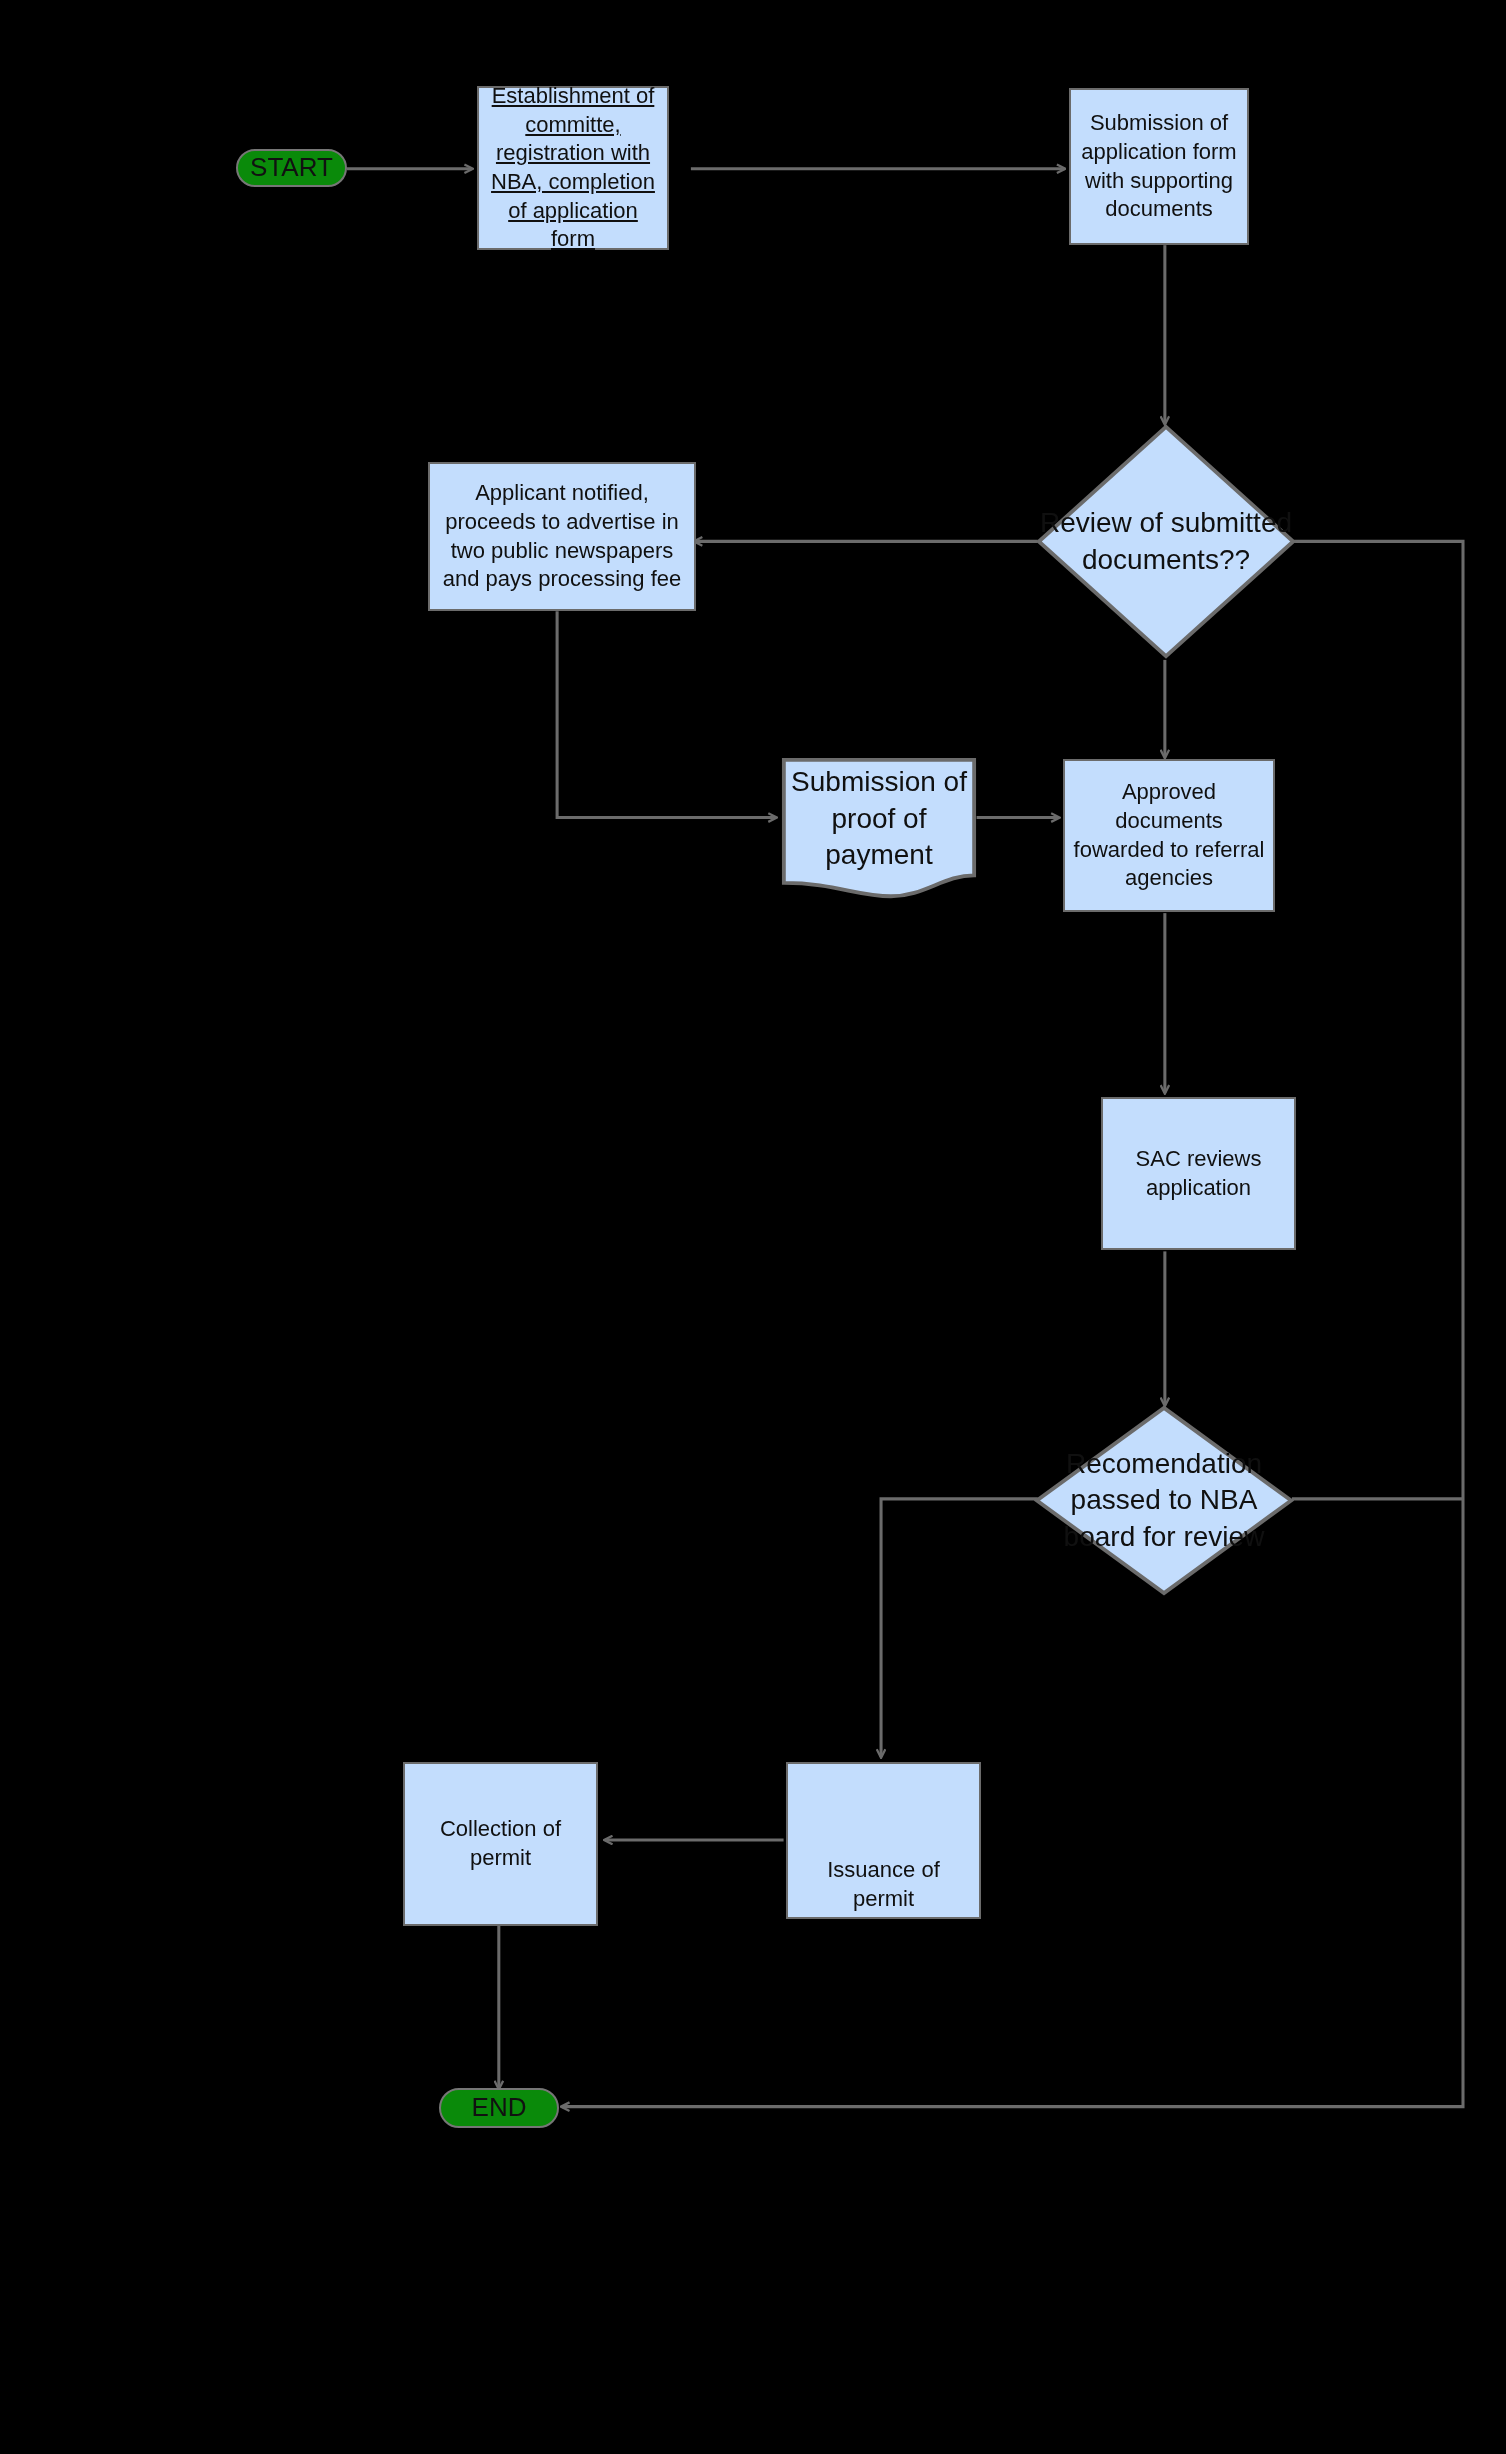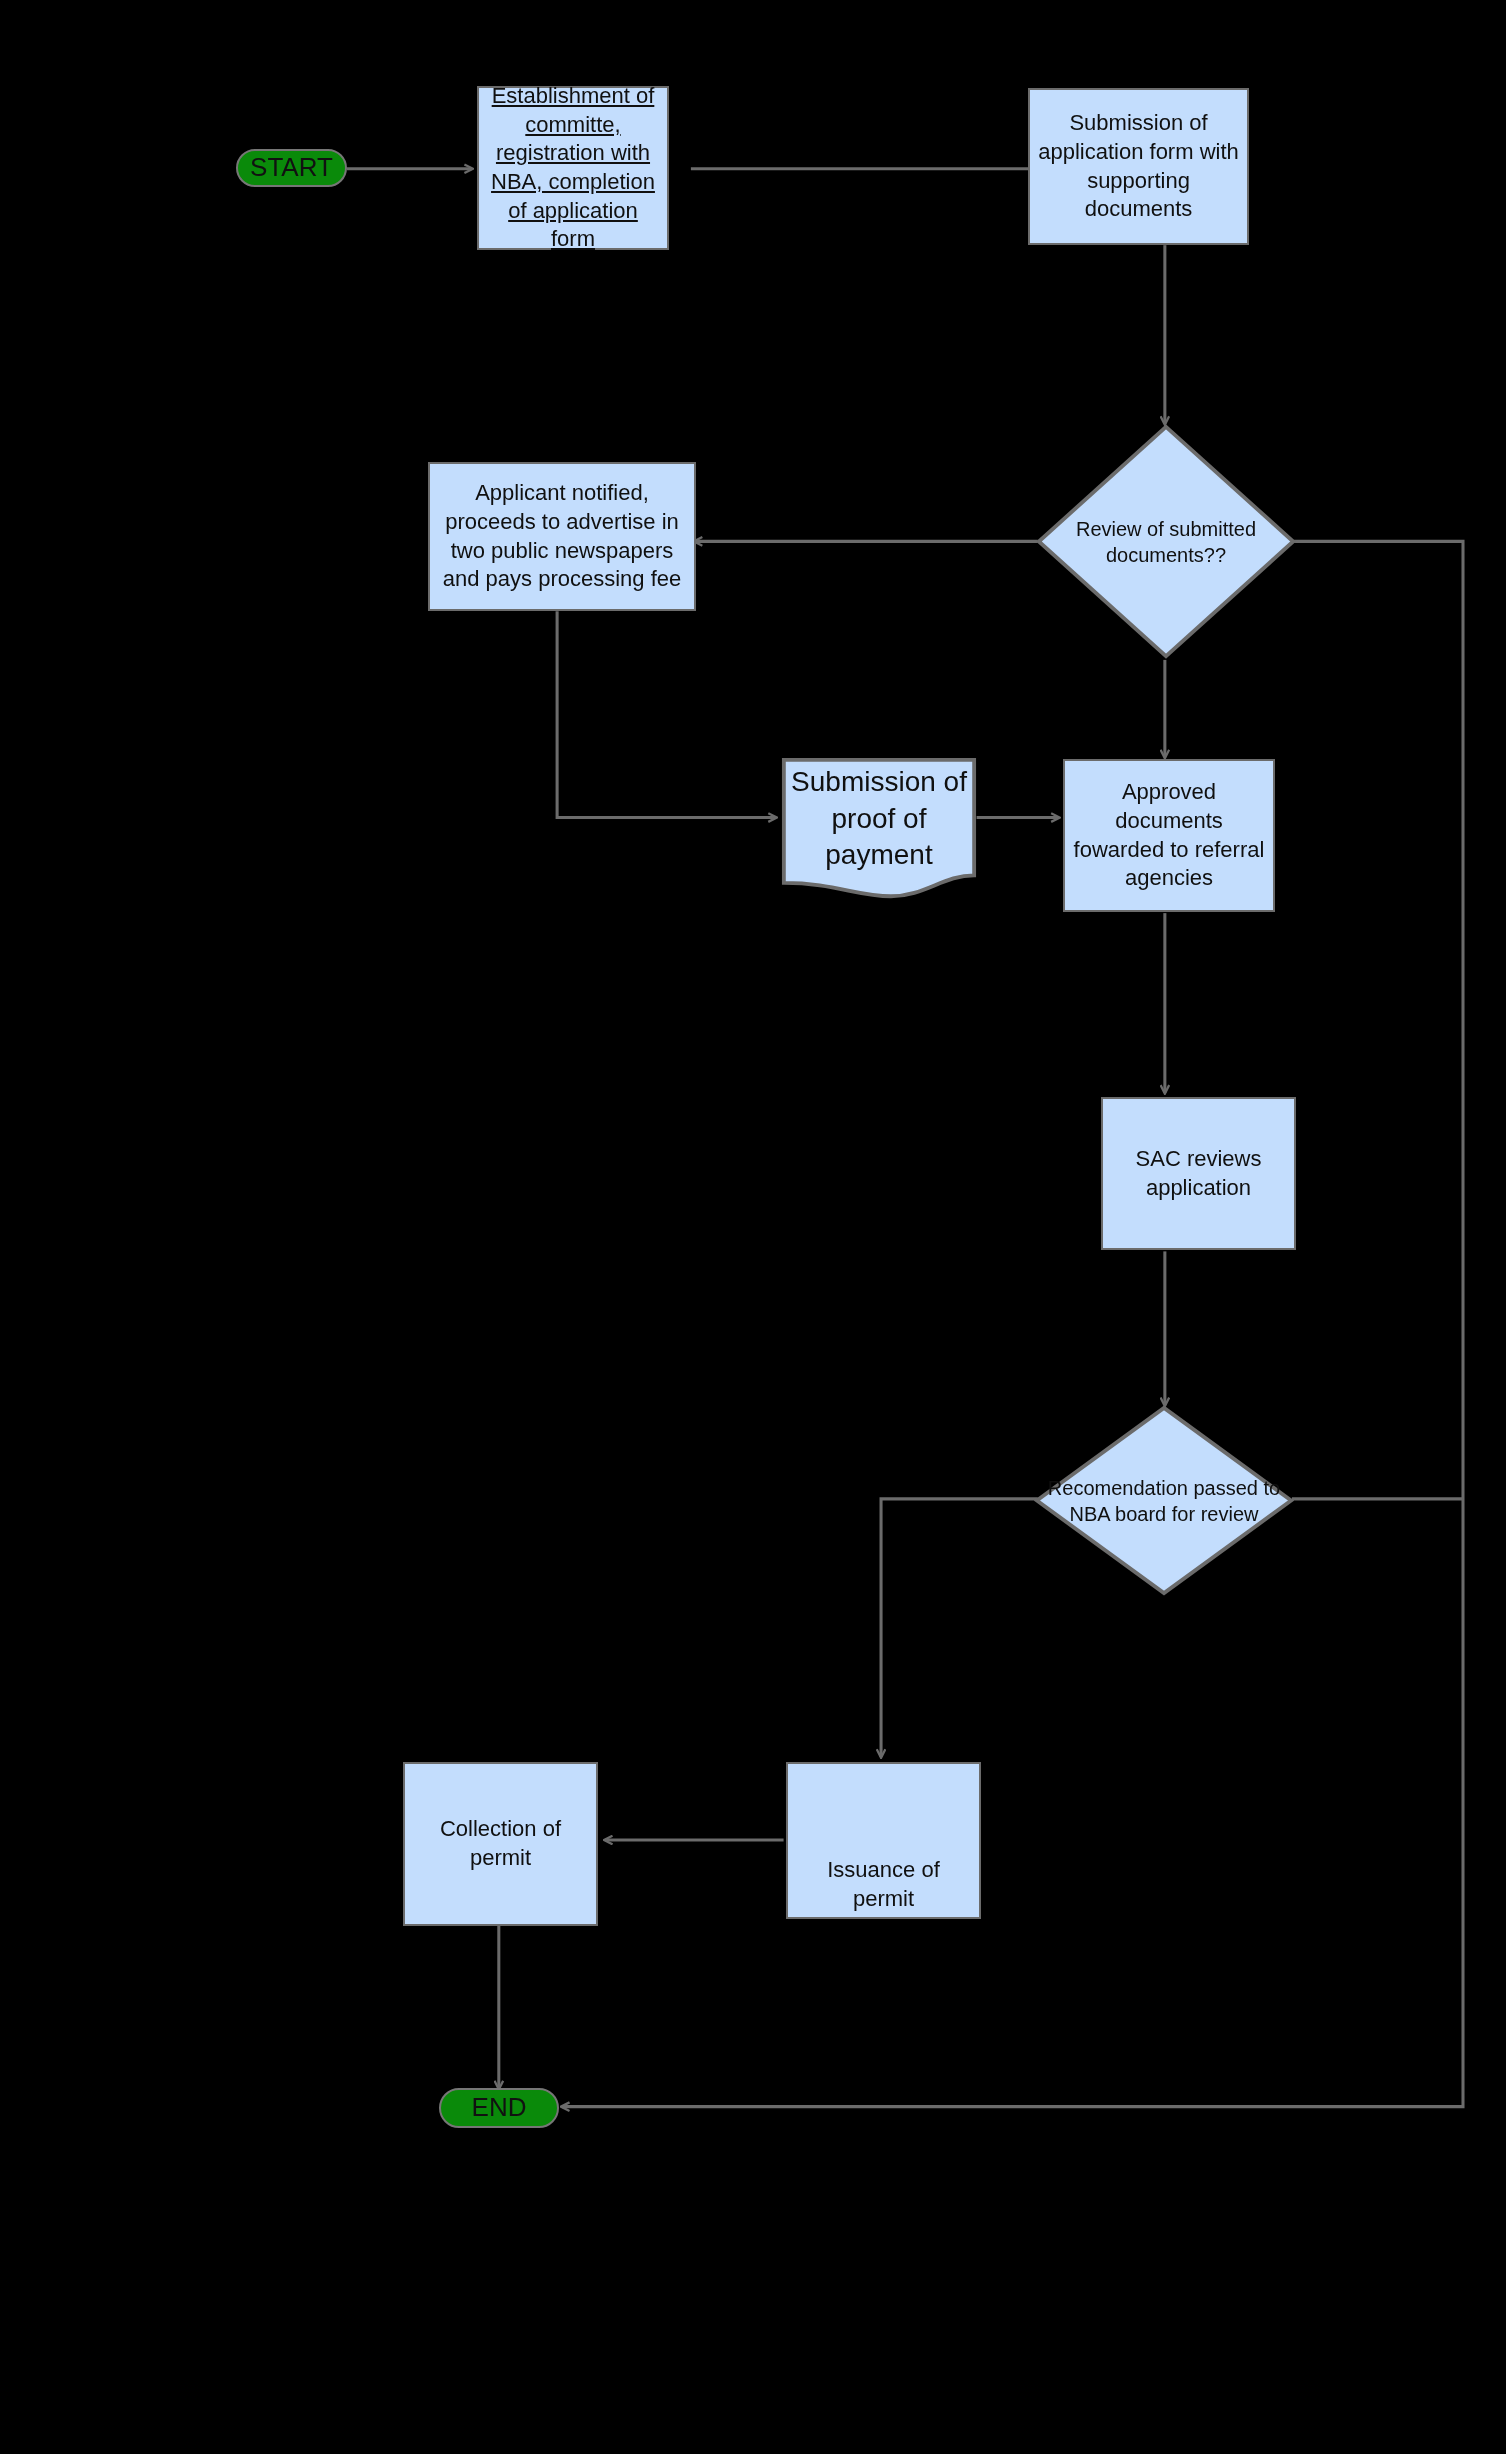--- a/index.html
+++ b/index.html
@@ -44,21 +44,21 @@
     padding: 3.8px 7.6px;
   }
   .node-terminator {
     background: #0a8a0a;
     border: 2.9px solid #767676;
     border-radius: 23px;
     font-size: 26px;
     color: #111111;
   }
   .node-decision {
-    font-size: 20px;
+    font-size: 28px;
     background: transparent;
     border: none;
   }
   .node-decision .diamond-label {
     position: relative;
     z-index: 2;
     width: 100%;
     text-align: center;
     color: #101010;
     line-height: 1.30;
@@ -136,21 +136,21 @@
   </svg>
 
   <div class="node node-terminator" style="left:236px; top:149px; width:111px; height:38px;">
     <span>START</span>
   </div>
 
   <div class="node node-process" style="left:477px; top:86px; width:192px; height:164px;text-decoration:underline;">
     <span>Establishment of committe, registration with NBA, completion of application form</span>
   </div>
 
-  <div class="node node-process" style="left:1028px; top:88px; width:221px; height:157px;">
+  <div class="node node-process" style="left:1069px; top:88px; width:180px; height:157px;">
     <span>Submission of application form with supporting documents</span>
   </div>
 
   <div class="node node-decision" style="left:1036px; top:424px; width:260px; height:235px;">
     <svg class="diamond-shape" viewBox="0 0 272 246" preserveAspectRatio="none">
       <polygon points="136,3 269,123 136,243 3,123" fill="#c3ddfd" stroke="#6b6b6b" stroke-width="4"></polygon>
     </svg>
     <div class="diamond-label">Review of submitted documents??</div>
   </div>
 

